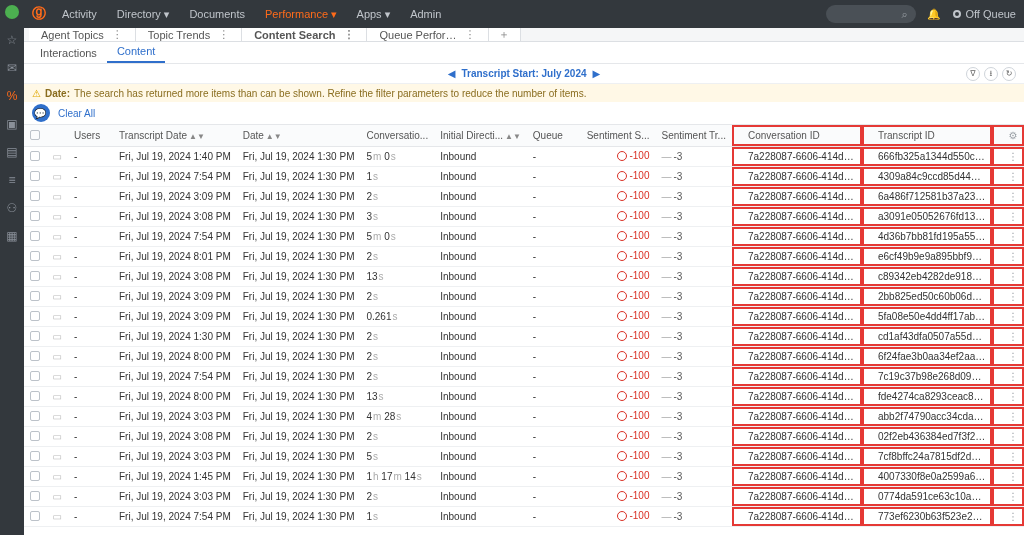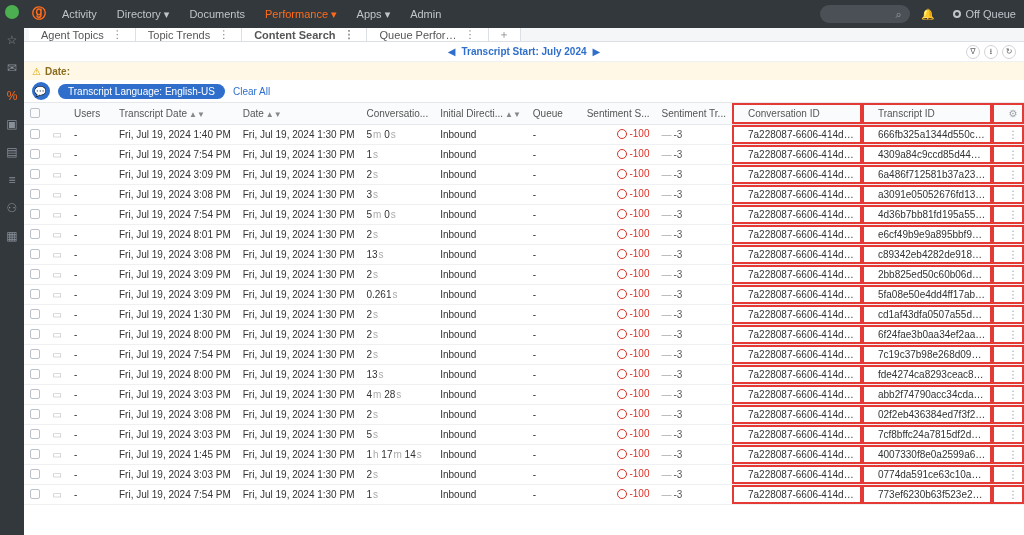--- a/index.html
+++ b/index.html
@@ -9,21 +9,21 @@
 .leftbar .ico { width: 14px; height: 14px; display: flex; align-items: center; justify-content: center; color: #8a9099; font-size: 12px; cursor: pointer; }
 .leftbar .ico.accent { color: #ff6b1a; }
 .leftbar .ico.green { background: #4caf50; border-radius: 50%; width: 14px; height: 14px; }
 .main { flex: 1; display: flex; flex-direction: column; overflow: hidden; }
 .topnav { height: 28px; background: #33383d; display: flex; align-items: center; padding: 0 8px; gap: 4px; color: #c0c5cb; font-size: 11px; }
 .topnav .logo { color: #ff6b1a; font-weight: bold; font-size: 14px; margin-right: 4px; }
 .topnav .navitem { padding: 0 8px; display: flex; align-items: center; gap: 3px; cursor: pointer; }
 .topnav .navitem.active { color: #ff6b1a; }
 .topnav .spacer { flex: 1; }
 .topnav .search { background: #4a5056; border-radius: 12px; width: 90px; height: 18px; display: flex; align-items: center; padding: 0 8px; }
-.topnav .status { display: flex; align-items: center; gap: 4px; margin-left: 6px; }
+.topnav .status { display: flex; align-items: center; gap: 4px; margin-left: 0; }
 .topnav .status-dot { width: 8px; height: 8px; border: 2px solid #c0c5cb; border-radius: 50%; }
 .tabs { height: 14px; background: #f5f6f7; border-bottom: 1px solid #dcdfe3; display: flex; align-items: stretch; padding: 0 5px; }
 .tab { display: flex; align-items: center; padding: 0 12px; border-right: 1px solid #dcdfe3; font-size: 11px; color: #555; gap: 8px; cursor: pointer; background: #fff; }
 .tab.active { background: #fff; font-weight: 700; }
 .tab .dots { color: #888; }
 .tab.plus { padding: 0 10px; color: #888; }
 .subtabs { height: 22px; display: flex; align-items: flex-end; gap: 0; padding: 0 6px; font-size: 11px; border-bottom: 1px solid #e5e7ea; }
 .subtab { padding: 4px 10px; color: #555; cursor: pointer; }
 .subtab.active { color: #2f6fcb; border-bottom: 2px solid #2f6fcb; }
 .datebar { height: 20px; background: #fff; display: flex; align-items: center; justify-content: center; gap: 6px; position: relative; border-bottom: 1px solid #eef0f2; }
@@ -130,40 +130,44 @@
           <span>Content Search</span>
           <span class="dots">⋮</span>
         </div>
       <div class="tab">
           <span>Queue Perfor…</span>
           <span class="dots">⋮</span>
         </div>
       <div class="tab plus">＋</div>
     </div>
 
+    <div class="subtabs">
+      <div class="subtab">Interactions</div>
+      <div class="subtab active">Content</div>
+    </div>
 
     <div class="datebar">
       <span class="arr">◀</span>
       <span class="lbl">Transcript Start: July 2024</span>
       <span class="arr">▶</span>
       <div class="tools">
         <span class="tool">∇</span>
         <span class="tool">⭳</span>
         <span class="tool">↻</span>
       </div>
     </div>
 
     <div class="note">
       <span class="tri">⚠</span>
       <b>Date:</b>
+      <span>The search has returned more items than can be shown. Refine the filter parameters to reduce the number of items.</span>
     </div>
 
     <div class="chipbar">
       <span class="chip-ico">💬</span>
-      <span class="chip">Transcript Language: English-US</span>
       <span class="clearall">Clear All</span>
     </div>
 
     <div class="tablewrap">
       <table>
         <thead>
           <tr>
             <th class="col-chk"><span class="ck"></span></th>
             <th class="col-ico"></th>
             <th class="col-users">Users</th>

